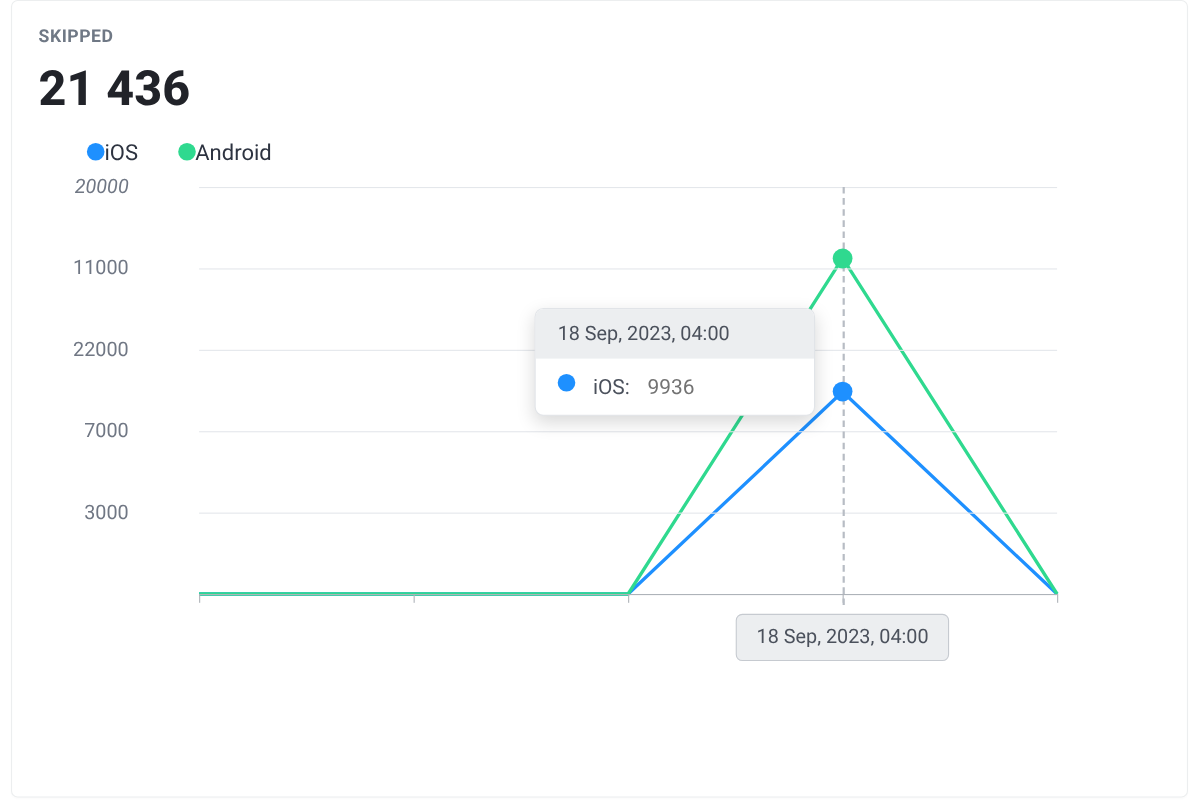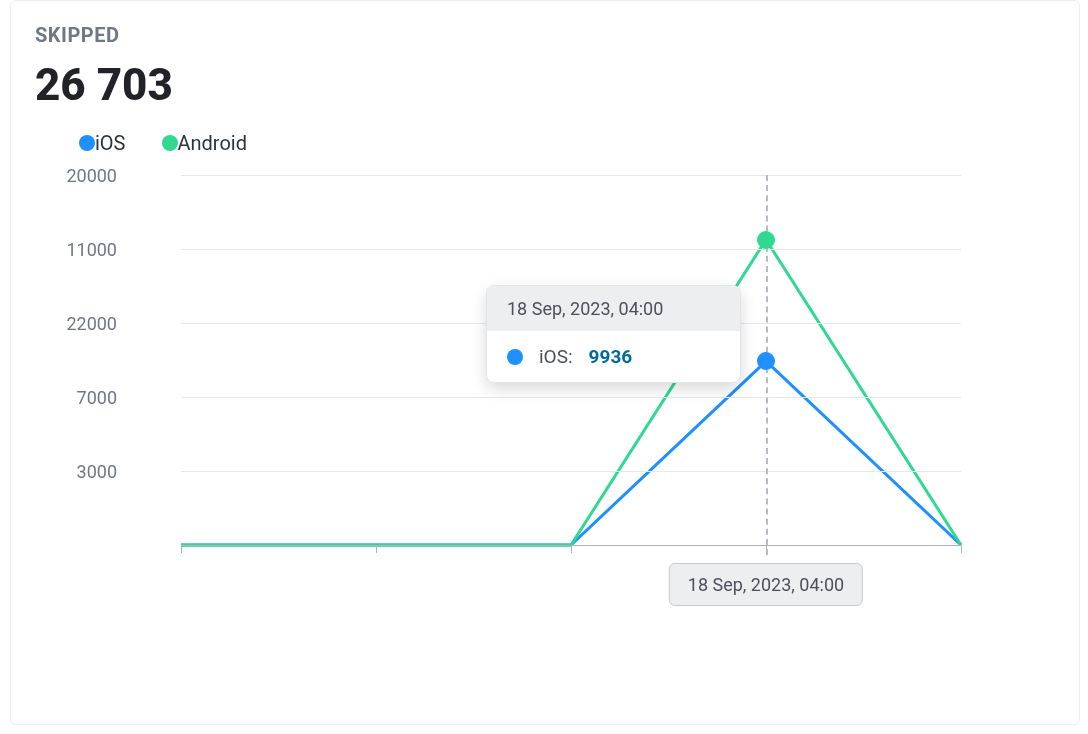--- a/index.html
+++ b/index.html
@@ -16,21 +16,21 @@
     top: 0; left: 10px;
     width: 1070px;
     height: 725px;
     background: #fff;
     border: 1px solid #eceeef;
     border-radius: 6px;
     box-shadow: 0 1px 2px rgba(0,0,0,.02);
   }
   .header-wrap { padding: 22px 32px 0 24px; }
   .label {
-    font-size: 20px;
+    font-size: 16px;
     font-weight: 700;
     color: #6f7885;
     letter-spacing: .5px;
   }
   .value {
     margin-top: 12px;
     font-size: 44px;
     font-weight: 800;
     color: #212329;
   }
@@ -102,70 +102,69 @@
     min-width: 255px;
   }
   .tooltip-header {
     background: #eceef0;
     padding: 12px 20px;
     font-size: 18px;
     color: #4b515c;
   }
   .tooltip-row {
     display: flex;
-    align-items: center;
     gap: 16px;
     padding: 14px 20px;
     font-size: 19px;
     color: #3c424e;
   }
   .tooltip-row .series-name { color:#4b515c; }
-  .tooltip-row .series-val { font-weight:700; color:#0369a1; }
+  .tooltip-row .series-val { font-weight:400; color:#737373; }
 
   .x-axis-highlight {
     position: absolute;
     background: #eceef0;
     border: 1px solid #c6cad0;
     border-radius: 6px;
     padding: 10px 18px;
     font-size: 18px;
     color: #4b515c;
     transform: translateX(-50%);
   }
 
   svg.lines { position:absolute; top:0; left:0; width:100%; height:100%; overflow:visible; }
 </style>
 </head>
 <body>
 
 <div class="card">
   <div class="header-wrap">
     <div class="label">SKIPPED</div>
-    <div class="value">26 703</div>
+    <div class="value">21 436</div>
     <div class="legend">
       <div class="legend-item">
         <span class="dot" style="background:#1E90FF"></span>
         <span>iOS</span>
       </div>
       <div class="legend-item">
         <span class="dot" style="background:#2FD98F"></span>
         <span>Android</span>
       </div>
     </div>
   </div>
 
   <div class="chart-area">
     <div class="plot" id="plot">
 
       <svg class="lines" id="svg-lines" viewBox="0 0 780 370">
           <polyline points="0,370 195,370 390,370 585,186.184 780,370" fill="none" stroke="#1E90FF" stroke-width="3" stroke-linejoin="round"></polyline>
           <polyline points="0,370 195,370 390,370 585,64.75 780,370" fill="none" stroke="#2FD98F" stroke-width="3" stroke-linejoin="round"></polyline>
         </svg>
     <div class="gridline" style="top: 0px;"></div>
-        <div class="y-tick-label" style="top: 0px;">20000</div>
+        <div class="y-tick-label" style="top: 0px; font-style: italic;">20000</div>
         <div class="gridline" style="top: 74px;"></div>
         <div class="y-tick-label" style="top: 74px;">11000</div>
         <div class="gridline" style="top: 148px;"></div>
         <div class="y-tick-label" style="top: 148px;">22000</div>
         <div class="gridline" style="top: 222px;"></div>
         <div class="y-tick-label" style="top: 222px;">7000</div>
         <div class="gridline" style="top: 296px;"></div>
         <div class="y-tick-label" style="top: 296px;">3000</div>
         <div class="x-axis" style="top: 370px;"></div>
         <div class="x-tick" style="left: 0px; top: 370px;"></div>

